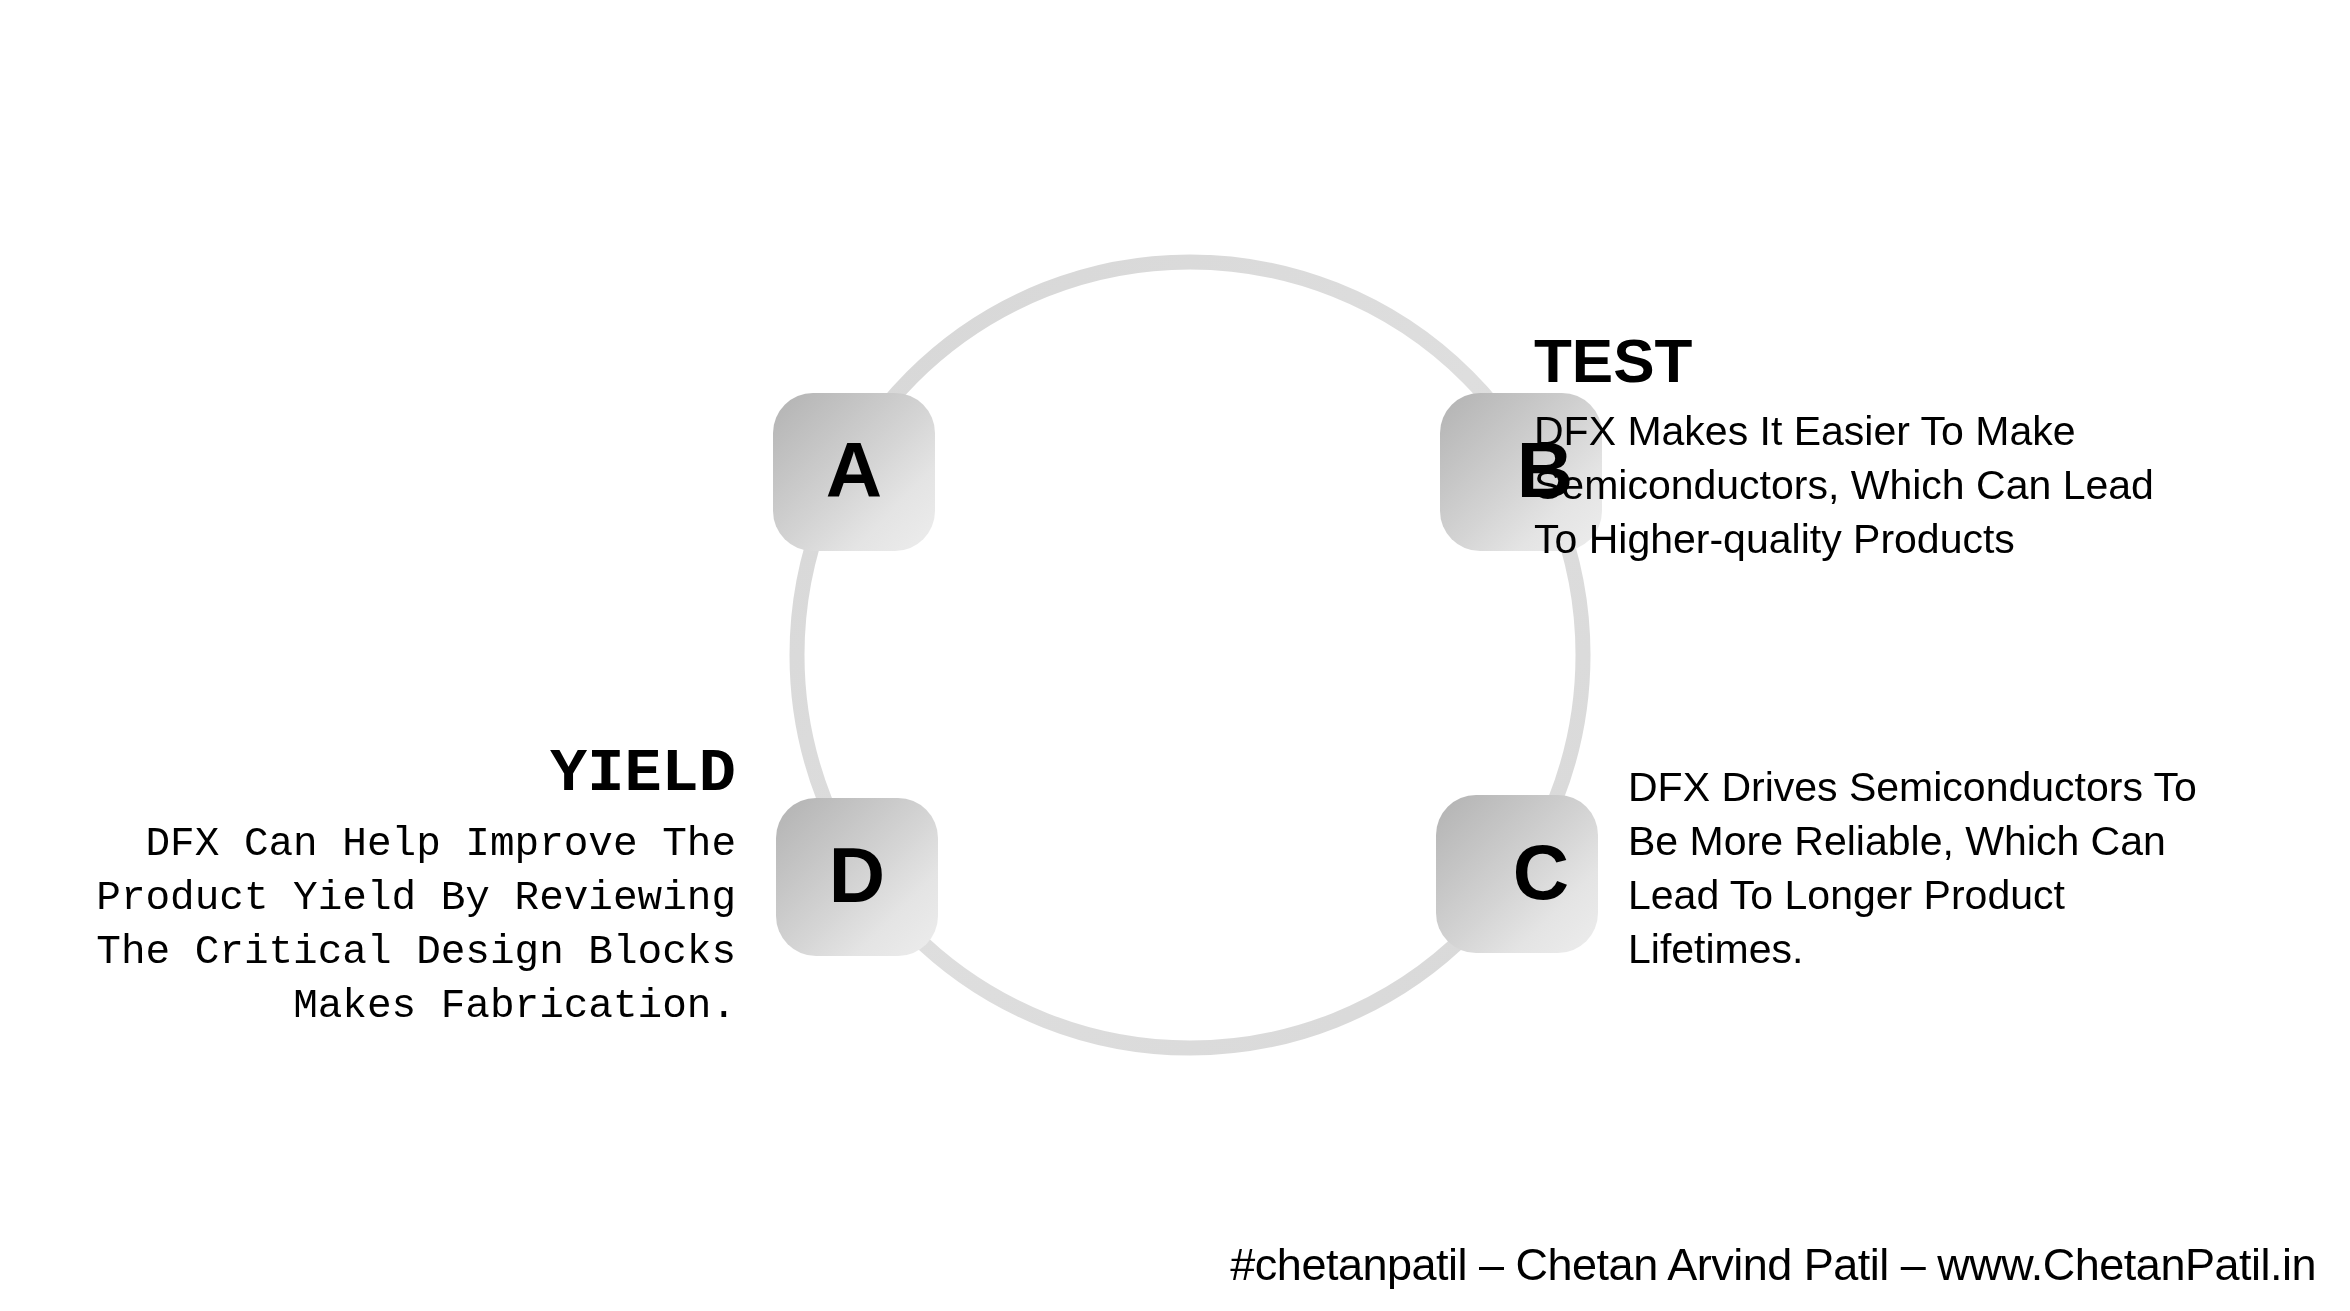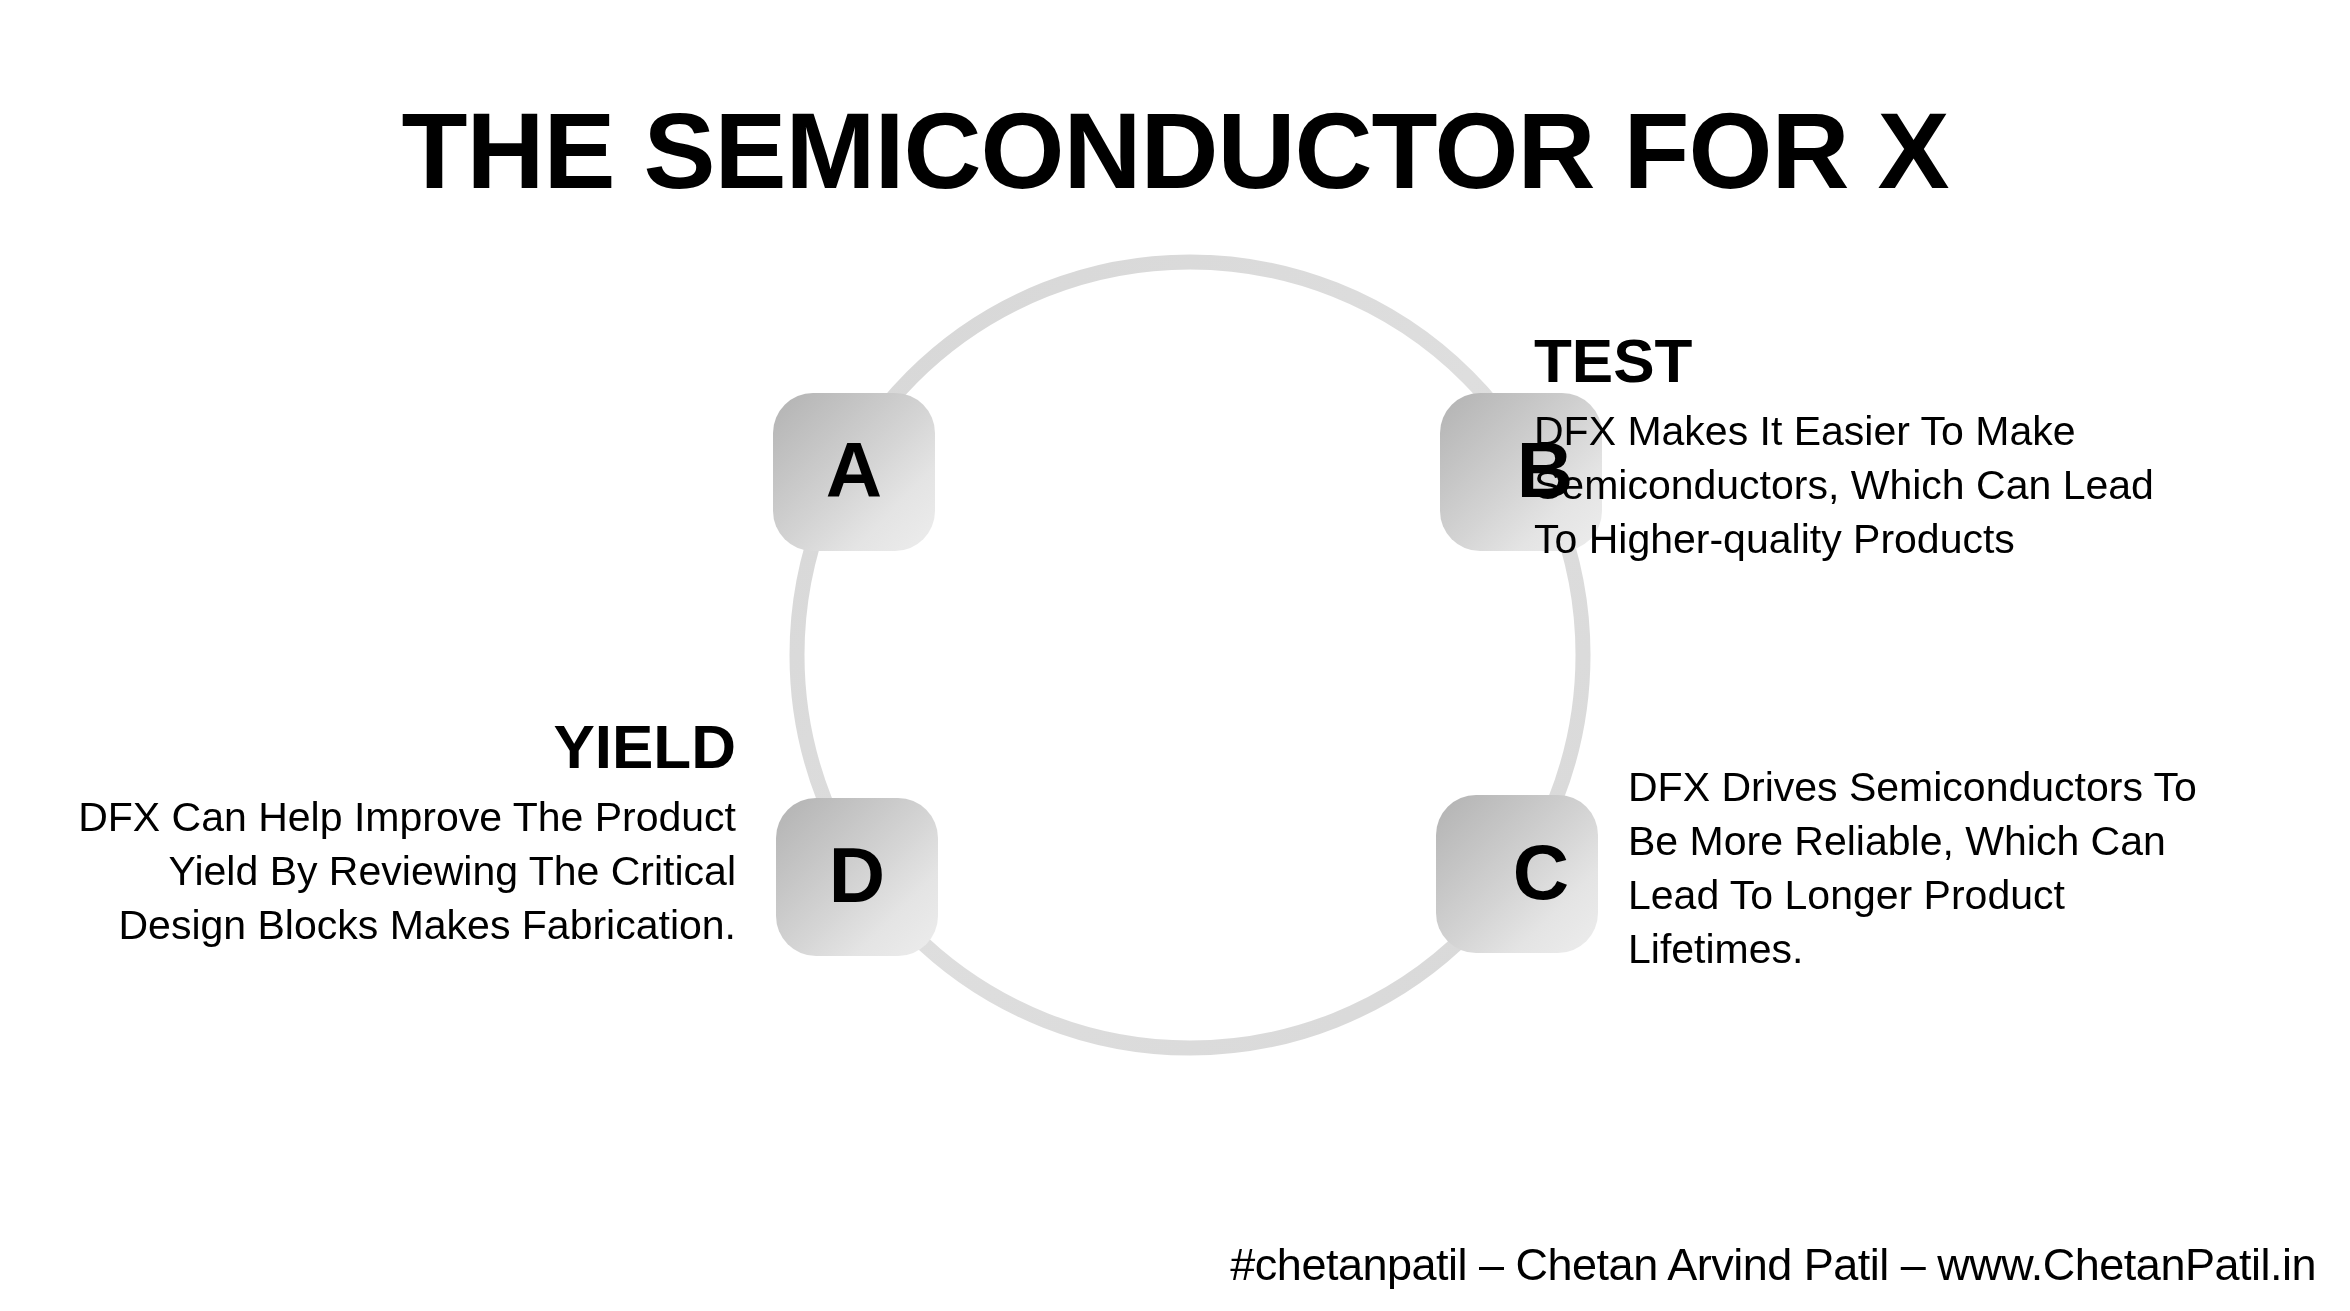--- a/index.html
+++ b/index.html
@@ -91,40 +91,39 @@
     font-size: 41px;
     font-weight: 400;
     line-height: 1.32;
     margin: 0;
   }
   .align-right { text-align: right; }
   .align-left  { text-align: left;  }
 
   #quad-manufacture { left: 36px;   top: 330px; width: 712px; }
   #quad-test        { left: 1534px; top: 330px; width: 620px; }
-  #quad-yield       { left: 36px;   top: 716px; width: 700px; }
+  #quad-yield       { left: 36px;   top: 743px; width: 700px; font-family: Liberation Mono, monospace; }
   #quad-reliable    { left: 1628px; top: 760px; width: 620px; }
 
   
   #footer-credit {
     position: absolute;
     right: 34px;
     bottom: 20px;
     font-size: 45px;
     font-weight: 400;
     white-space: nowrap;
     letter-spacing: -0.5px;
   }
 </style>
 </head>
 <body>
 
 <div id="canvas">
 
-  <h1 id="page-title">THE SEMICONDUCTOR FOR X</h1>
 
   <div id="cycle-graphic">
 
     <svg id="cycle-ring-svg" viewBox="0 0 900 840" xmlns="http://www.w3.org/2000/svg">
       <defs>
         <linearGradient id="ringGrad" x1="0" y1="0" x2="1" y2="1">
           <stop offset="0%" stop-color="#d6d6d6"></stop>
           <stop offset="50%" stop-color="#dedede"></stop>
           <stop offset="100%" stop-color="#d8d8d8"></stop>
         </linearGradient>

